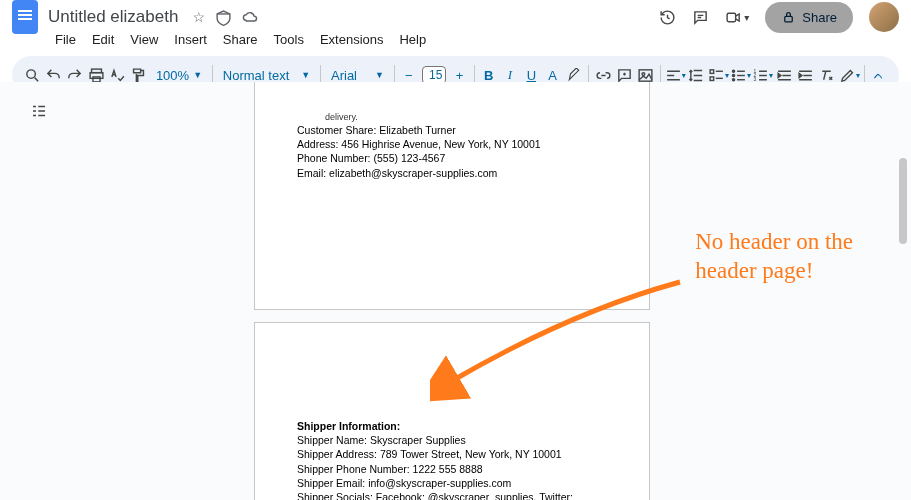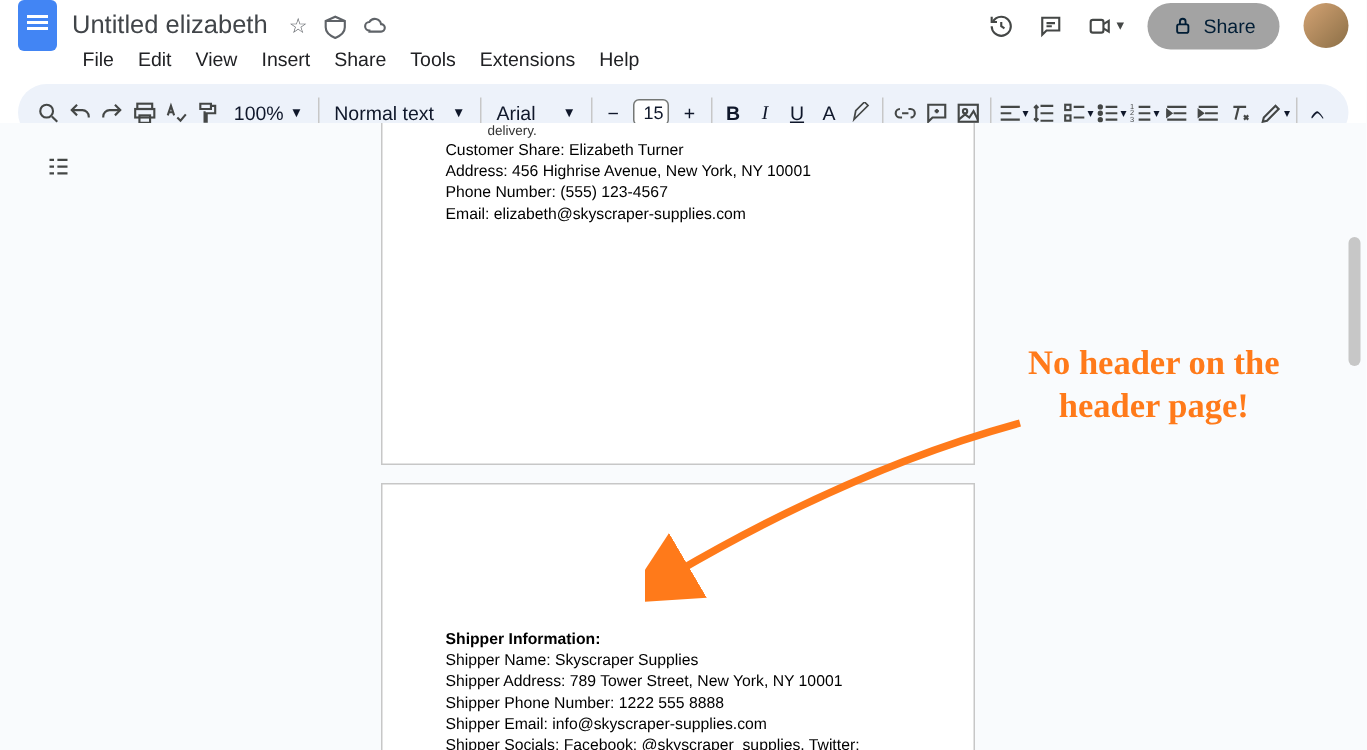--- a/index.html
+++ b/index.html
@@ -11,21 +11,21 @@
 .doc-title { font-size: 17px; color: #414549; margin-right: 6px; }
 .title-icons { display: flex; gap: 10px; color: #5f6368; font-size: 14px; }
 .title-spacer { flex: 1; }
 .right-icons { display: flex; align-items: center; gap: 16px; color: #444746; }
 .share-btn { background: #a3a3a3; border-radius: 40px; padding: 8px 16px; display: flex; align-items: center; gap: 6px; font-size: 13px; color: #001d35; font-weight: 500; }
 .avatar { width: 30px; height: 30px; border-radius: 50%; background: linear-gradient(135deg,#d4a373,#8b6f47); }
 
 .menubar { display: flex; gap: 2px; padding: 0 12px 0 48px; font-size: 13px; color: #202124; height: 22px; align-items: center; text-align: right; }
 .menubar span { padding: 2px 7px; border-radius: 4px; cursor: pointer; }
 
-.toolbar { margin: 6px 12px 0 12px; background: #edf2fa; border-radius: 24px; height: 38px; display: flex; align-items: center; padding: 0 10px; gap: 1px; color: #0f172a; font-size: 13px; }
+.toolbar { margin: 6px 12px 0 12px; background: #edf2fa; border-radius: 24px; height: 38px; display: flex; align-items: center; padding: 0 10px; gap: 1px; color: #0369a1; font-size: 13px; }
 .tb-item { width: 26px; height: 26px; display: flex; align-items: center; justify-content: center; border-radius: 4px; cursor: pointer; }
 .tb-sep { width: 1px; height: 20px; background: #c7c7c7; margin: 0 3px; }
 .tb-select { display: flex; align-items: center; gap: 4px; padding: 0 6px; cursor: pointer; white-space: nowrap; }
 .font-size-box { border: 1px solid #747775; border-radius: 4px; padding: 1px 6px; margin: 0 2px; min-width: 22px; text-align: center; font-size: 12px; background: #fff; }
 .tb-spacer { flex: 1; }
 .color-bar { position: relative; }
 .color-bar::after { content: ""; position: absolute; bottom: 2px; left: 5px; right: 5px; height: 3px; background: #000; }
 .color-bar.red::after { background: #e8210c; }
 
 .ruler-area { height: 16px; background: #fff; position: relative; margin-top: 2px; }
@@ -34,26 +34,26 @@
 .ruler-num { position: absolute; top: 1px; left: -3px; }
 .margin-marker { position: absolute; top: 0; width: 0; height: 0; border-left: 4px solid transparent; border-right: 4px solid transparent; border-top: 6px solid #4285f4; }
 
 .canvas { position: absolute; top: 82px; left: 0; right: 0; bottom: 0; background: #f9fbfd; overflow: hidden; }
 .outline-btn { position: absolute; left: 24px; top: 14px; width: 30px; height: 30px; border-radius: 15px; display: flex; align-items: center; justify-content: center; color: #444746; }
 
 .page { position: absolute; left: 254px; width: 396px; background: #fff; border: 1px solid #c7c7c7; }
 .page1 { top: -4px; height: 232px; }
 .page2 { top: 240px; height: 260px; }
 .page-content { padding: 0 42px; font-family: Arial, sans-serif; font-size: 10.5px; color: #000; line-height: 1.35; }
-.page1 .page-content { padding-top: 2px; }
+.page1 .page-content { padding-top: 2px; margin-top: 30px; }
 .page2 .page-content { padding-top: 78px; }
 .section-head { font-weight: bold; margin-top: 18px; }
 .truncated-line { font-size: 9px; color: #333; }
 
-.annotation { position: absolute; right: 58px; top: 146px; font-family: "Comic Sans MS", cursive; color: #ff7a1a; font-size: 23px; font-weight: 700; text-align: center; line-height: 1.25; }
+.annotation { position: absolute; right: 58px; top: 146px; font-family: "Comic Sans MS", cursive; color: #ff7a1a; font-size: 23px; font-weight: 400; text-align: left; line-height: 1.25; }
 .arrow { position: absolute; left: 430px; top: 190px; pointer-events: none; }
 
 .scrollbar { position: absolute; right: 2px; top: 84px; width: 10px; height: 410px; }
 .scroll-thumb { position: absolute; top: 74px; width: 8px; height: 86px; background: #c7c7c7; border-radius: 4px; }
 
 svg { display: block; }
 .ico { width: 17px; height: 17px; }
 </style>
 </head>
 <body>

